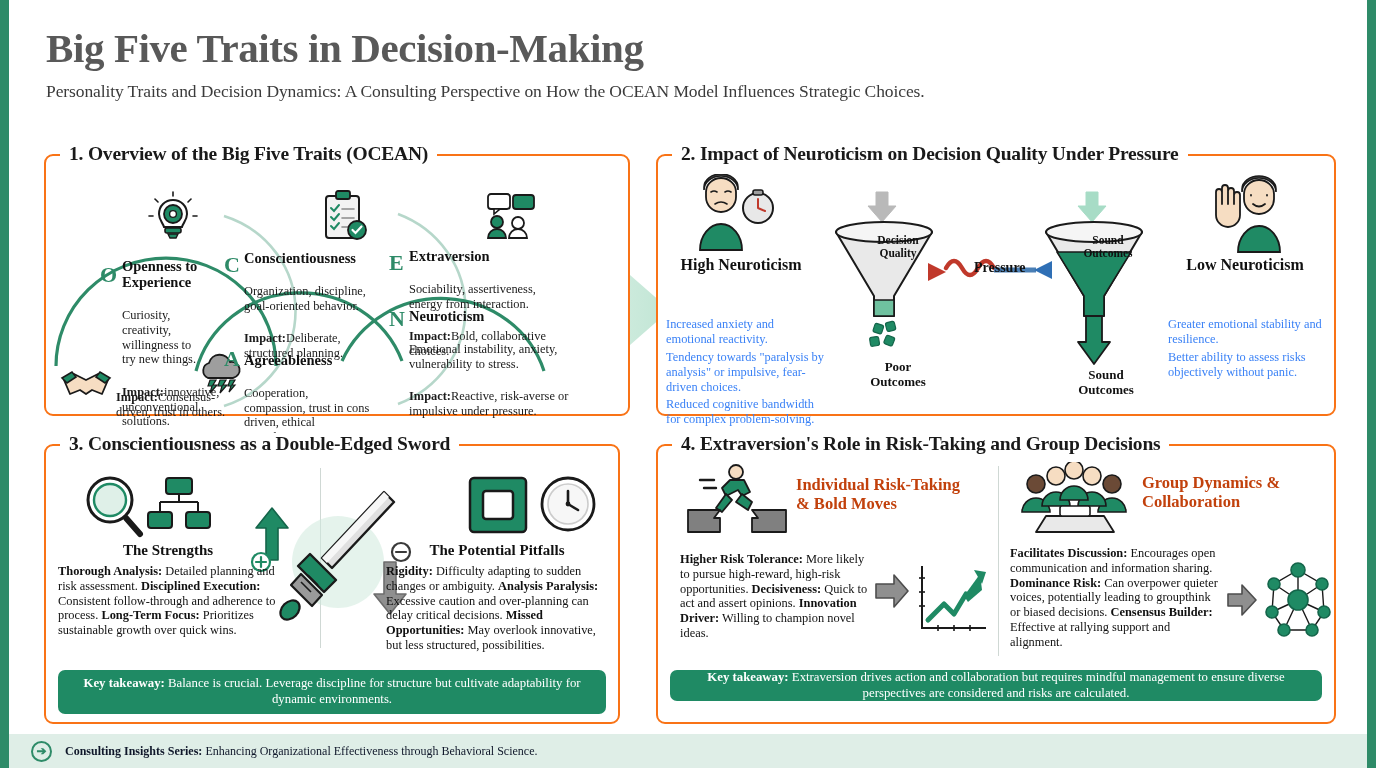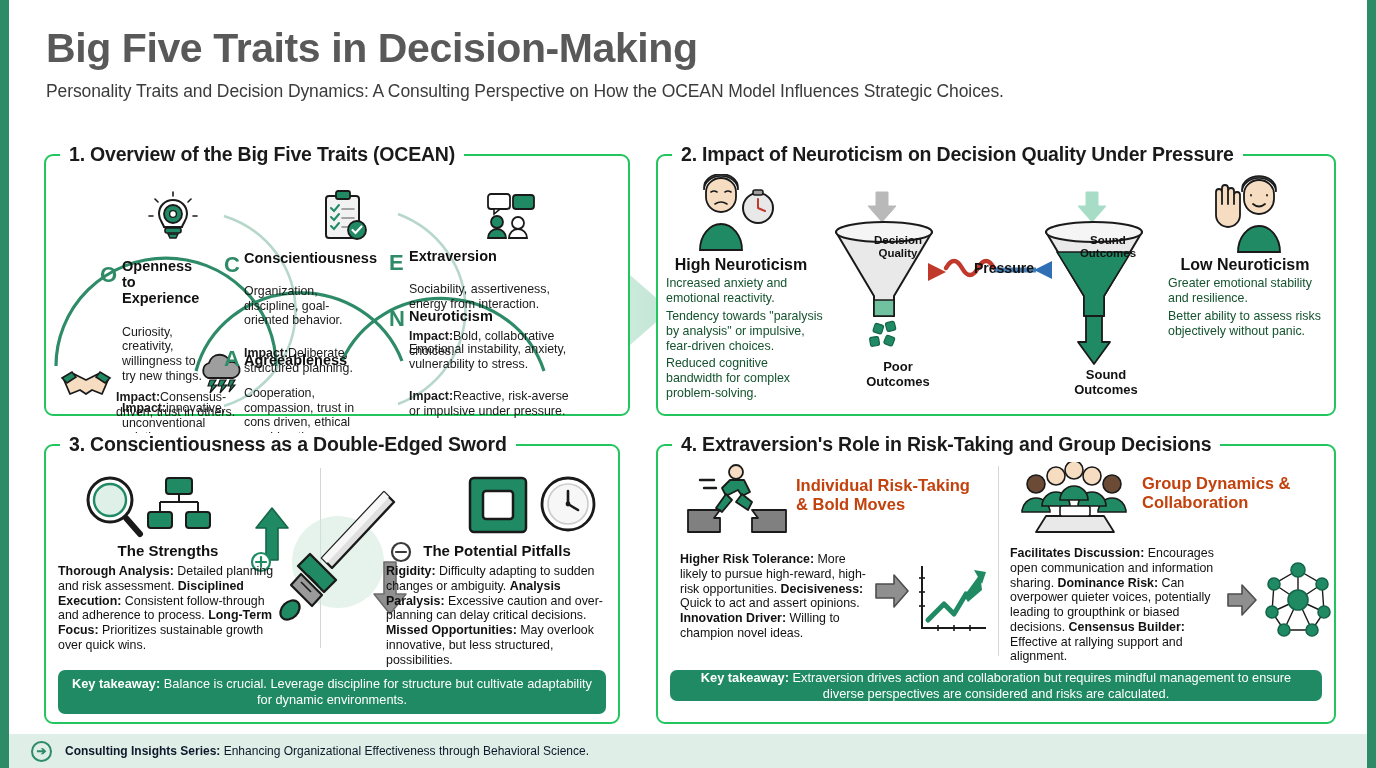--- a/index.html
+++ b/index.html
@@ -6,20 +6,21 @@
   html, body {
     width: 1376px; height: 768px;
     font-family: "Liberation Sans", sans-serif;
     background: #ffffff;
     overflow: hidden;
   }
   #page {
     position: relative;
     width: 1376px; height: 768px;
     background: #ffffff;
+    font-family: Liberation Serif, serif;
   }
   
   .edge-bar {
     position: absolute; top: 0; width: 9px; height: 768px;
     background: #2e8b68;
   }
   .edge-bar.left { left: 0; }
   .edge-bar.right { right: 0; }
 
   
@@ -29,21 +30,21 @@
     letter-spacing: -0.4px; line-height: 1.08;
   }
   .subtitle {
     margin-top: 11px;
     font-size: 17.5px; color: #3b3b3b; font-weight: 400; letter-spacing: -0.1px;
   }
 
   
   .panel {
     position: absolute;
-    border: 2px solid #22c55e;
+    border: 2px solid #f97316;
     border-radius: 9px;
     background: #ffffff;
   }
   .panel-title {
     position: absolute;
     top: -13px; left: 14px;
     background: #ffffff;
     padding: 0 9px;
     font-size: 19.5px; font-weight: bold; color: #1a1a1a;
     white-space: nowrap; letter-spacing: -0.2px;
@@ -66,21 +67,21 @@
   .letter {
     position: absolute;
     font-size: 22px; font-weight: bold; color: #2e8b68;
   }
 
   
   .arc-svg { position: absolute; left: 0; top: 0; pointer-events: none; }
 
   
   .s2-head { font-size: 16px; font-weight: bold; color: #111; text-align: center; }
-  .s2-body { font-size: 12.4px; color: #14532d; line-height: 1.2; }
+  .s2-body { font-size: 12.4px; color: #3b82f6; line-height: 1.2; margin-top: 41px; }
   .s2-body p { margin-bottom: 3px; }
   .funnel-label {
     position: absolute; text-align: center;
     font-size: 11.5px; font-weight: bold; color: #111; line-height: 1.1;
   }
   .outcome-label {
     position: absolute; text-align: center;
     font-size: 13px; font-weight: bold; color: #111; line-height: 1.12;
   }
   .pressure-label {

